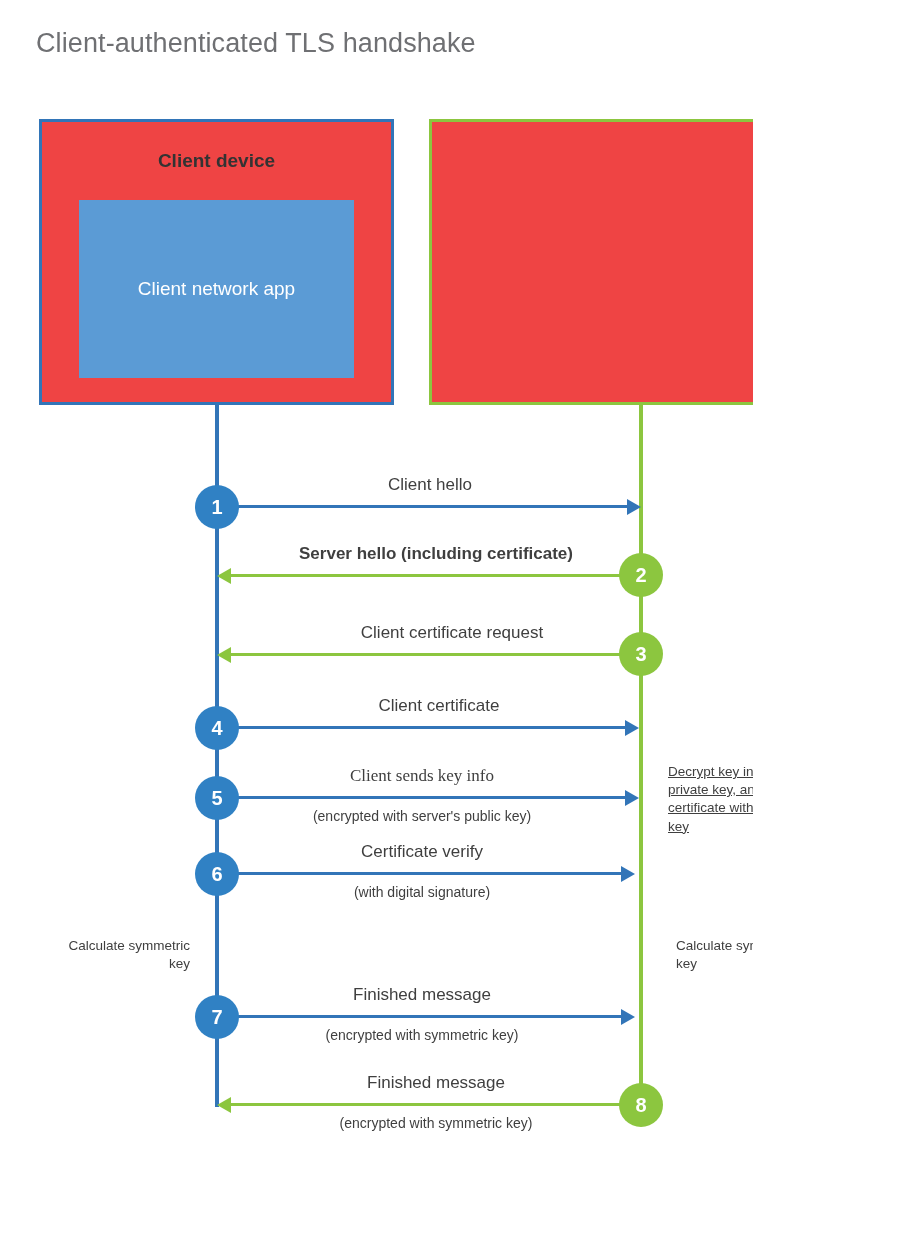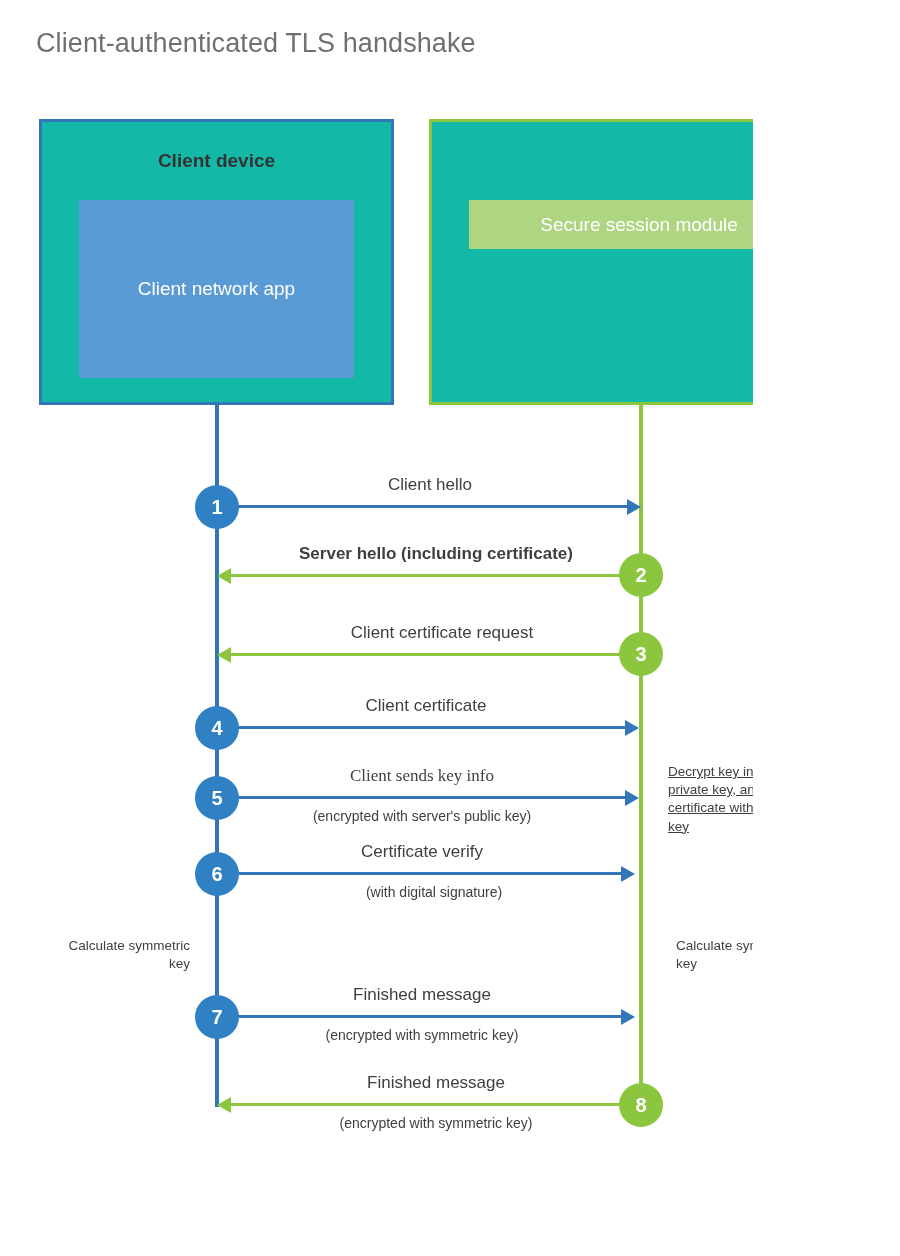--- a/index.html
+++ b/index.html
@@ -29,21 +29,21 @@
     font-weight: 300;
     color: #6f7073;
     letter-spacing: 0.1px;
     white-space: nowrap;
   }
 
   
   .actor-box {
     position: absolute;
     box-sizing: border-box;
-    background: #14b8a6;
+    background: #ef4444;
   }
   .actor-box.client {
     left: 39px;
     top: 119px;
     width: 355px;
     height: 286px;
     border: 3px solid #3275b8;
   }
   .actor-box.server {
     left: 429px;
@@ -192,21 +192,20 @@
 
   <div class="diagram-title">Client-authenticated TLS handshake</div>
 
   <div class="actor-box client">
     <div class="actor-title">Client device</div>
     <div class="client-app-block">Client network app</div>
   </div>
 
   <div class="actor-box server">
     <div class="server-bars">
-      <div class="server-bar">Secure session module</div>
     </div>
   </div>
 
   <div class="lifeline client-line"></div>
   <div class="lifeline server-line"></div>
 
   <div class="msg" style="left:217px; top:507px; width:424px;">
     <div class="msg-line blue" style="width:410px;"></div>
     <div class="arrowhead right blue" style="left:410px;"></div>
     <div class="msg-label" style="left:8px; width:410px;">Client hello</div>
@@ -216,44 +215,44 @@
   <div class="msg" style="left:217px; top:576px; width:424px;">
     <div class="msg-line green" style="left:14px; width:410px;"></div>
     <div class="arrowhead left green" style="left:0;"></div>
     <div class="msg-label" style="left:14px; width:410px;font-weight:bold;">Server hello (including certificate)</div>
   </div>
   <div class="step-circle green" style="left:619px; top:553px;">2</div>
 
   <div class="msg" style="left:217px; top:655px; width:424px;">
     <div class="msg-line green" style="left:14px; width:410px;"></div>
     <div class="arrowhead left green" style="left:0;"></div>
-    <div class="msg-label" style="left:20px; width:410px;">Client certificate request</div>
+    <div class="msg-label" style="left:30px; width:410px;">Client certificate request</div>
   </div>
   <div class="step-circle green" style="left:619px; top:632px;">3</div>
 
   <div class="msg" style="left:217px; top:728px; width:424px;">
     <div class="msg-line blue" style="width:410px;"></div>
     <div class="arrowhead right blue" style="left:408px;"></div>
-    <div class="msg-label" style="left:4px; width:410px;">Client certificate</div>
+    <div class="msg-label" style="left:17px; width:410px;">Client certificate</div>
   </div>
   <div class="step-circle blue" style="left:195px; top:706px;">4</div>
 
   <div class="msg" style="left:217px; top:798px; width:424px;">
     <div class="msg-line blue" style="width:410px;"></div>
     <div class="arrowhead right blue" style="left:408px;"></div>
     <div class="msg-label" style="left:0; width:410px;font-family:Liberation Serif, serif;">Client sends key info</div>
     <div class="msg-sublabel" style="left:0; width:410px;">(encrypted with server's public key)</div>
   </div>
   <div class="step-circle blue" style="left:195px; top:776px;">5</div>
 
   <div class="msg" style="left:217px; top:874px; width:424px;">
     <div class="msg-line blue" style="width:406px;"></div>
     <div class="arrowhead right blue" style="left:404px;"></div>
     <div class="msg-label" style="left:0; width:410px;">Certificate verify</div>
-    <div class="msg-sublabel" style="left:12px; width:410px;">(with digital signature)</div>
+    <div class="msg-sublabel" style="left:0; width:410px;">(with digital signature)</div>
   </div>
   <div class="step-circle blue" style="left:195px; top:852px;">6</div>
 
   <div class="msg" style="left:217px; top:1017px; width:424px;">
     <div class="msg-line blue" style="width:406px;"></div>
     <div class="arrowhead right blue" style="left:404px;"></div>
     <div class="msg-label" style="left:0; width:410px;">Finished message</div>
     <div class="msg-sublabel" style="left:0; width:410px;">(encrypted with symmetric key)</div>
   </div>
   <div class="step-circle blue" style="left:195px; top:995px;">7</div>

